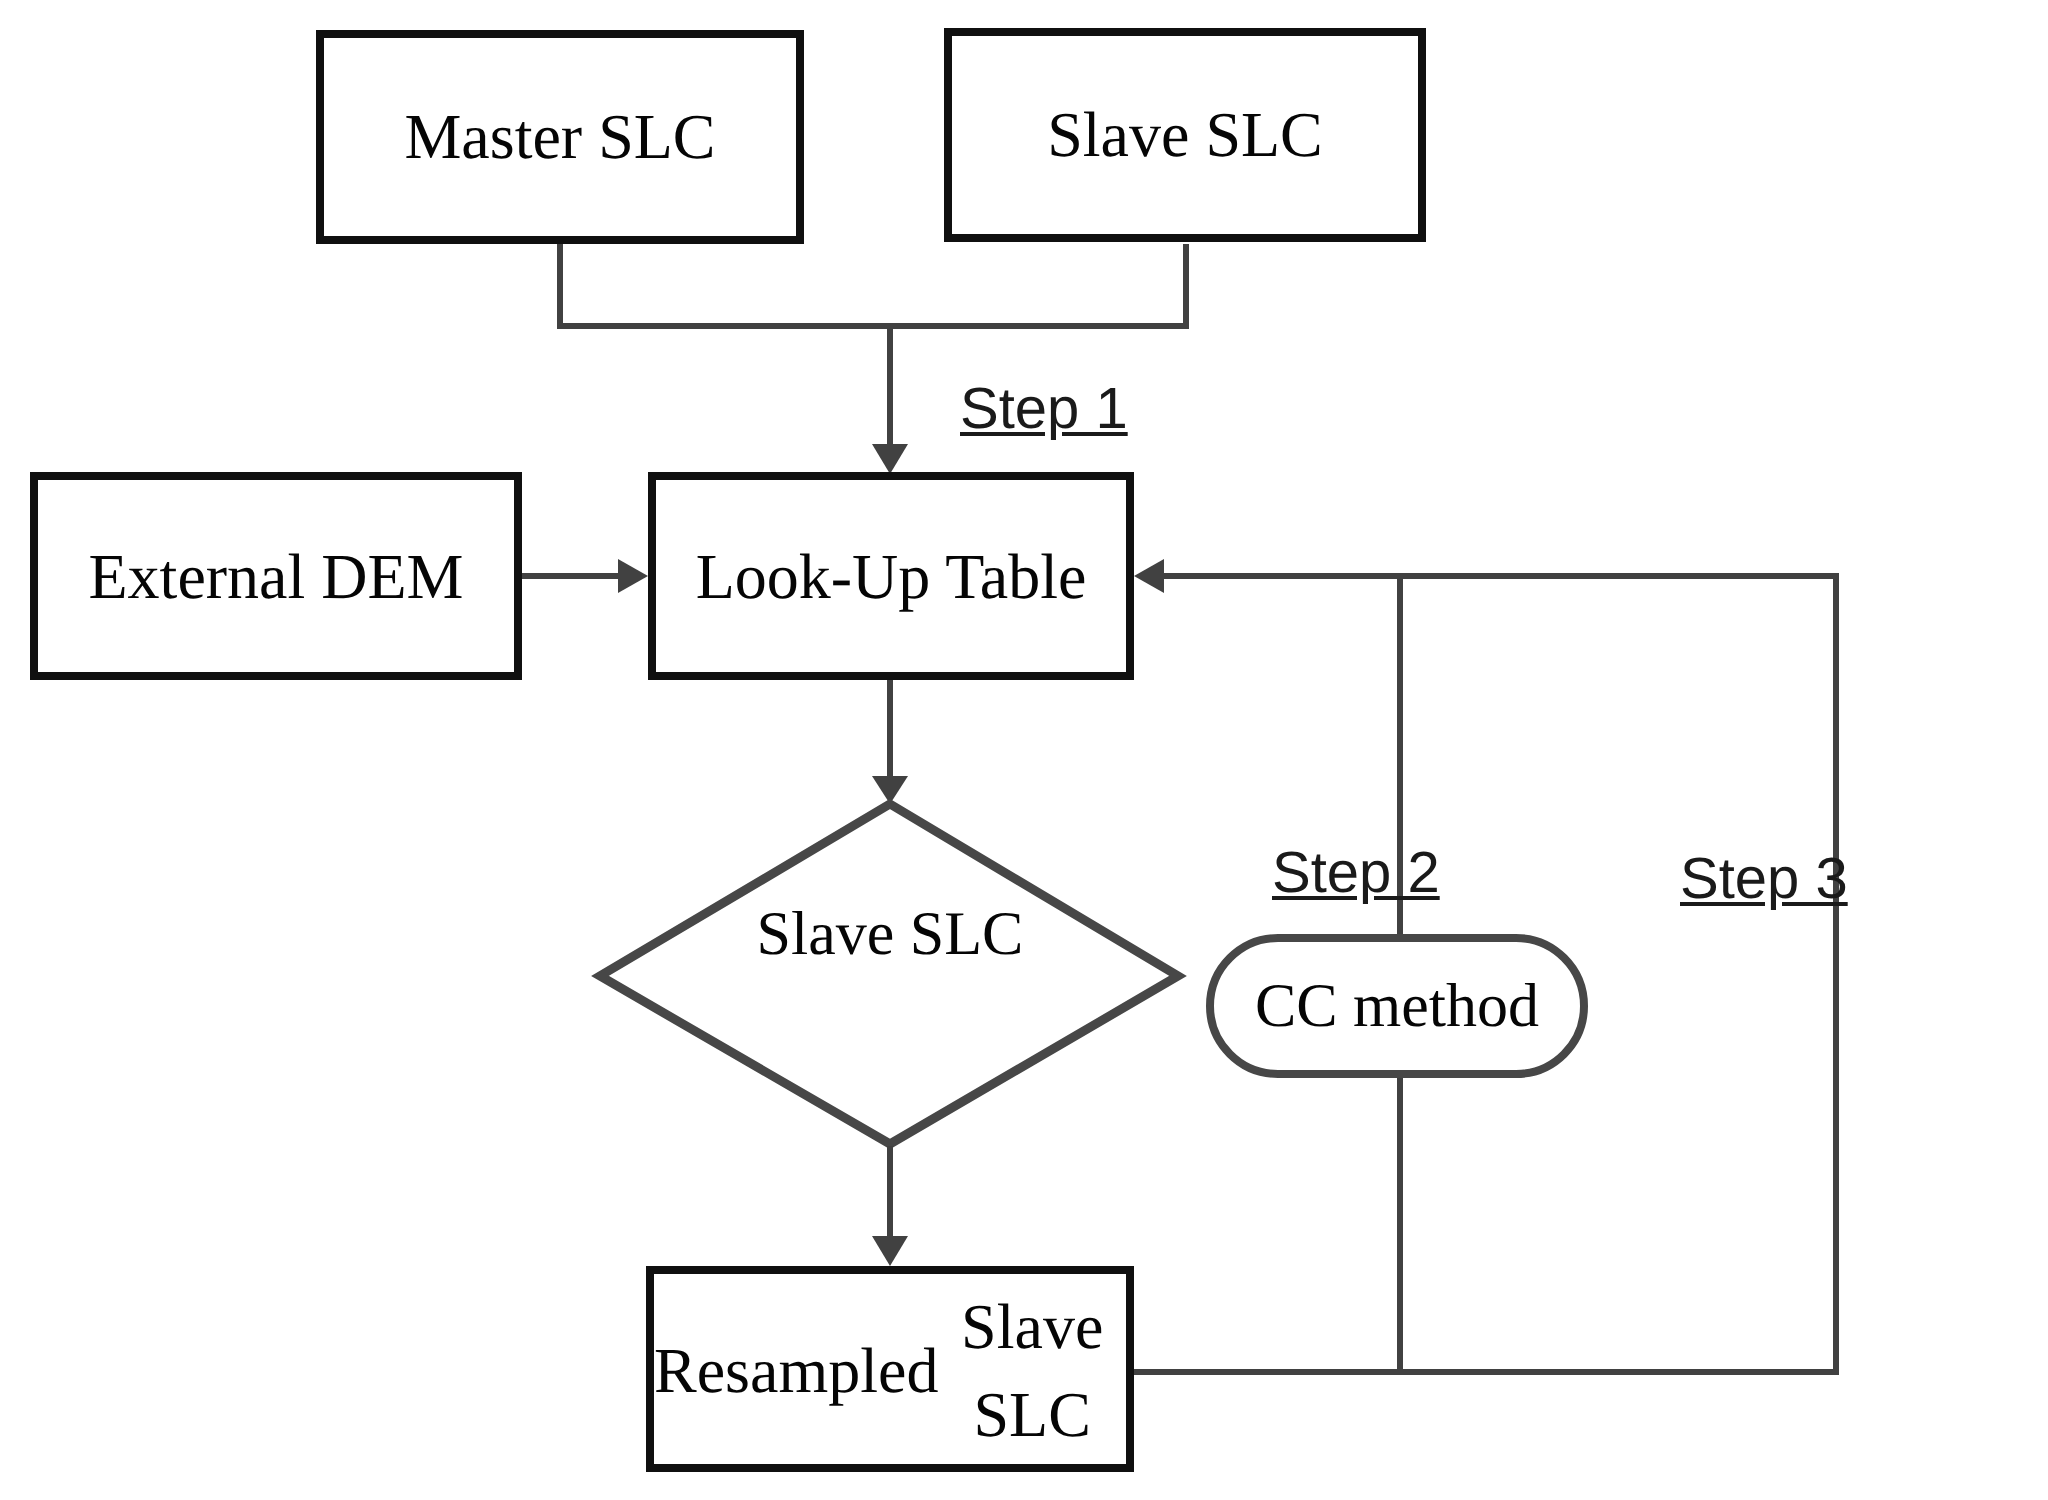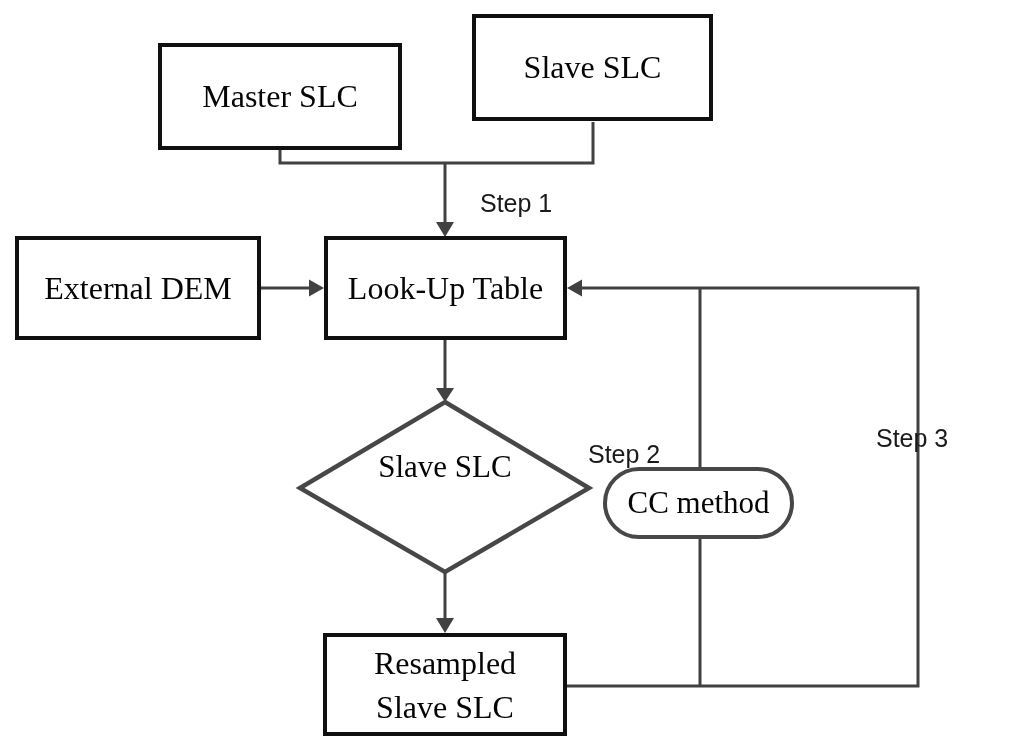--- a/index.html
+++ b/index.html
@@ -28,35 +28,36 @@
     box-sizing: border-box;
     background: #ffffff;
     display: flex;
     align-items: center;
     justify-content: center;
     text-align: center;
     color: var(--text);
   }
   .box { border: 4px solid var(--box-border); font-size: 32px; }
   .pill { border: 4px solid var(--shape-border); border-radius: 37px; font-size: 31px; margin-top: 12px; }
-  .multiline { flex-direction: column; line-height: 44px; justify-content: center; }
+  .multiline { flex-direction: row; line-height: 44px; justify-content: center; }
   .diamond-text {
     position: absolute;
     left: 295px; top: 445px; width: 300px;
     text-align: center;
     font-size: 31px; line-height: 44px;
     color: var(--text);
     background: transparent;
   }
   .steplabel {
     position: absolute;
     font-family: "Liberation Sans", sans-serif;
-    font-size: 25px;
+    font-size: 29px;
     color: var(--label-text);
     white-space: nowrap;
+    text-decoration: underline;
   }
 </style>
 </head>
 <body>
 
 <div class="canvas">
 
   <svg class="layer" width="1024" height="750" viewBox="0 0 1024 750">
 
     <path class="connector" d="M280,122 L280,163 L593,163 L593,122"></path>
@@ -74,21 +75,21 @@
 
     <path class="connector" d="M445,340 L445,389"></path>
     <polygon class="arrowhead" points="445,402 436,388 454,388"></polygon>
 
     <polygon class="diamond-shape" points="445,402 589,488 445,572 300,488"></polygon>
 
     <path class="connector" d="M445,573 L445,620"></path>
     <polygon class="arrowhead" points="445,633 436,618 454,618"></polygon>
   </svg>
 
-  <div class="node box" style="left:158px; top:15px; width:244px; height:107px;margin-top:28px;">
+  <div class="node box" style="left:158px; top:15px; width:244px; height:107px;">
     <span>Master SLC</span>
   </div>
 
   <div class="node box" style="left:472px; top:14px; width:241px; height:107px;">
     <span>Slave SLC</span>
   </div>
 
   <div class="node box" style="left:324px; top:236px; width:243px; height:104px;">
     <span>Look-Up Table</span>
   </div>
@@ -105,16 +106,16 @@
   <div class="diamond-text">
     <div>Slave SLC</div>
   </div>
 
   <div class="node pill" style="left:603px; top:455px; width:191px; height:72px;">
     <span>CC method</span>
   </div>
 
 
   <div class="steplabel" style="left:480px; top:189px;">Step 1</div>
-  <div class="steplabel" style="left:588px; top:421px;margin-top:19px;">Step 2</div>
-  <div class="steplabel" style="left:840px; top:424px;margin-left:36px;">Step 3</div>
+  <div class="steplabel" style="left:636px; top:421px;">Step 2</div>
+  <div class="steplabel" style="left:840px; top:424px;">Step 3</div>
 
 </div>
 
 </body></html>

